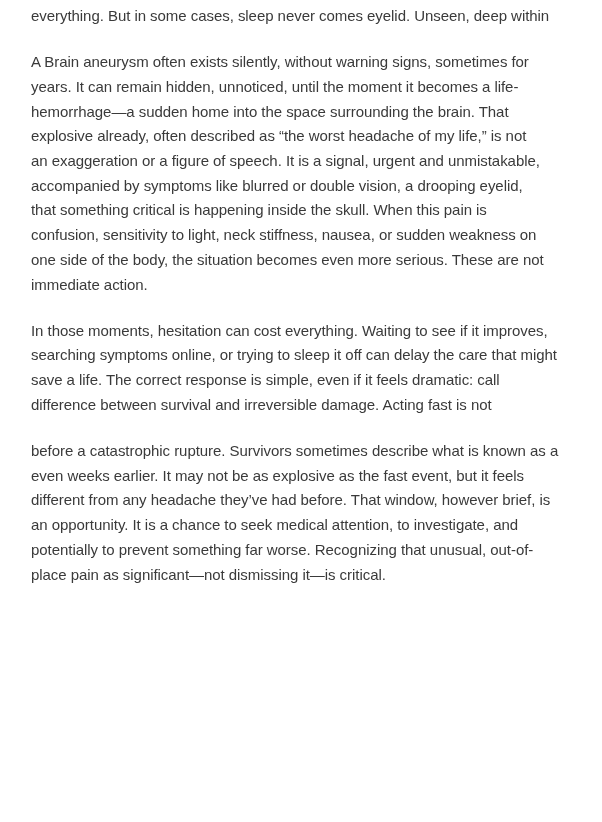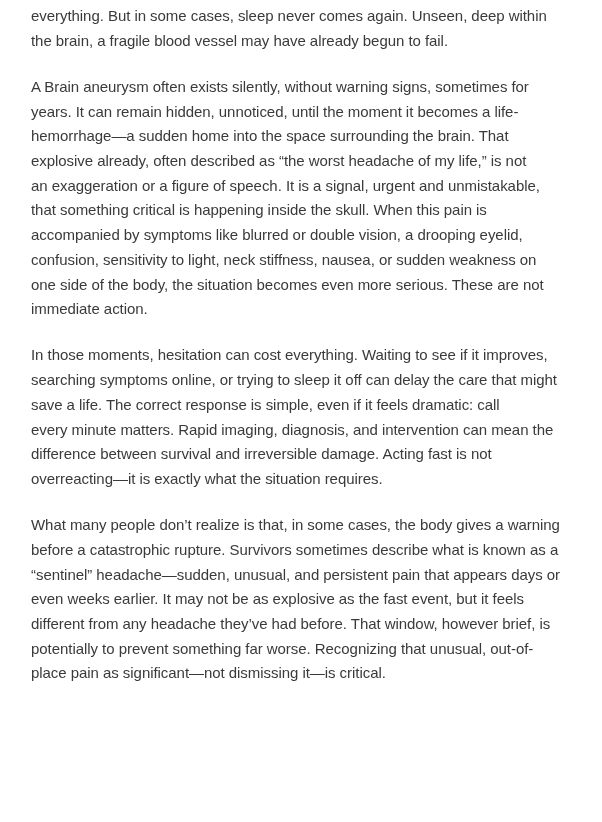--- a/index.html
+++ b/index.html
@@ -30,48 +30,44 @@
   .line {
     display: block;
     white-space: nowrap;
   }
 </style>
 </head>
 <body>
 
 <div class="article">
   <p class="para">
-    <span class="line">everything. But in some cases, sleep never comes again. Unseen, deep within</span>
-    <span class="line">the brain, a fragile blood vessel may have already begun to fail.</span>
+    <span class="line">everything. But in some cases, sleep never comes eyelid. Unseen, deep within</span>
   </p>
 
   <p class="para">
     <span class="line">A Brain aneurysm often exists silently, without warning signs, sometimes for</span>
     <span class="line">years. It can remain hidden, unnoticed, until the moment it becomes a life-</span>
     <span class="line">hemorrhage—a sudden home into the space surrounding the brain. That</span>
     <span class="line">explosive already, often described as “the worst headache of my life,” is not</span>
     <span class="line">an exaggeration or a figure of speech. It is a signal, urgent and unmistakable,</span>
+    <span class="line">accompanied by symptoms like blurred or double vision, a drooping eyelid,</span>
     <span class="line">that something critical is happening inside the skull. When this pain is</span>
-    <span class="line">accompanied by symptoms like blurred or double vision, a drooping eyelid,</span>
     <span class="line">confusion, sensitivity to light, neck stiffness, nausea, or sudden weakness on</span>
     <span class="line">one side of the body, the situation becomes even more serious. These are not</span>
     <span class="line">immediate action.</span>
   </p>
 
   <p class="para">
     <span class="line">In those moments, hesitation can cost everything. Waiting to see if it improves,</span>
     <span class="line">searching symptoms online, or trying to sleep it off can delay the care that might</span>
     <span class="line">save a life. The correct response is simple, even if it feels dramatic: call</span>
-    <span class="line">every minute matters. Rapid imaging, diagnosis, and intervention can mean the</span>
     <span class="line">difference between survival and irreversible damage. Acting fast is not</span>
-    <span class="line">overreacting—it is exactly what the situation requires.</span>
   </p>
 
   <p class="para">
-    <span class="line">What many people don’t realize is that, in some cases, the body gives a warning</span>
     <span class="line">before a catastrophic rupture. Survivors sometimes describe what is known as a</span>
-    <span class="line">“sentinel” headache—sudden, unusual, and persistent pain that appears days or</span>
     <span class="line">even weeks earlier. It may not be as explosive as the fast event, but it feels</span>
     <span class="line">different from any headache they’ve had before. That window, however brief, is</span>
+    <span class="line">an opportunity. It is a chance to seek medical attention, to investigate, and</span>
     <span class="line">potentially to prevent something far worse. Recognizing that unusual, out-of-</span>
     <span class="line">place pain as significant—not dismissing it—is critical.</span>
   </p>
 </div>
 
 </body></html>

